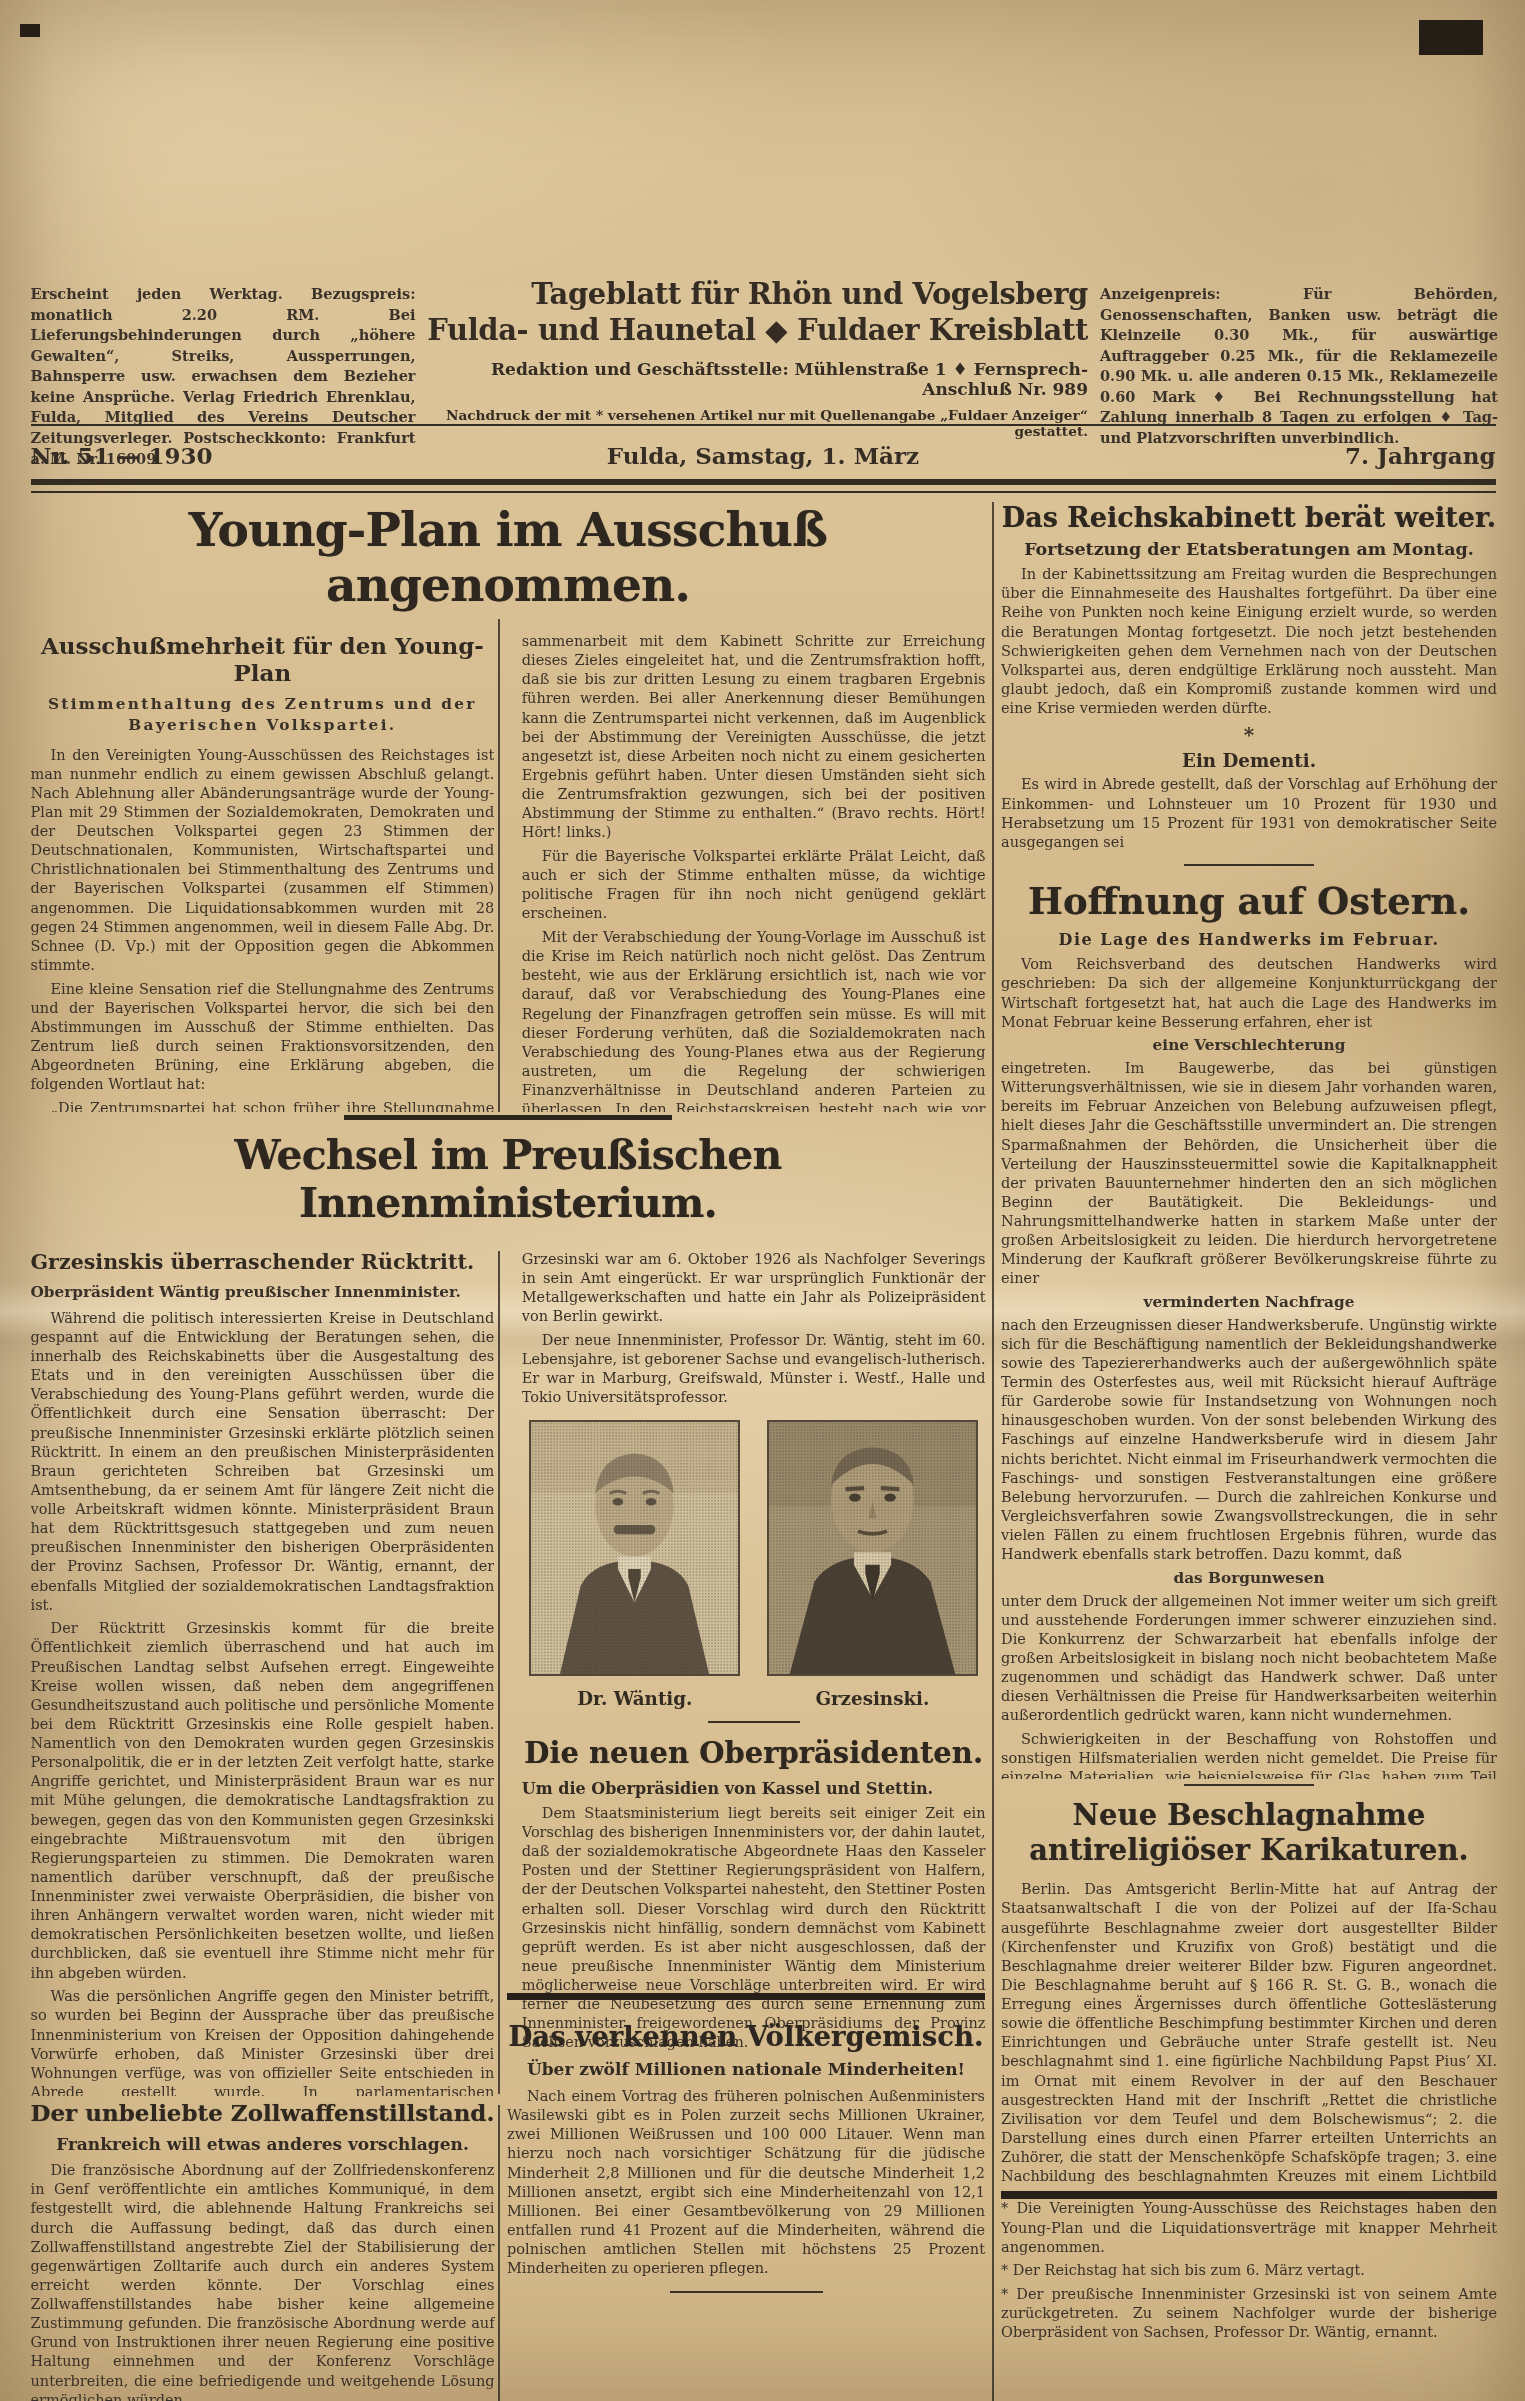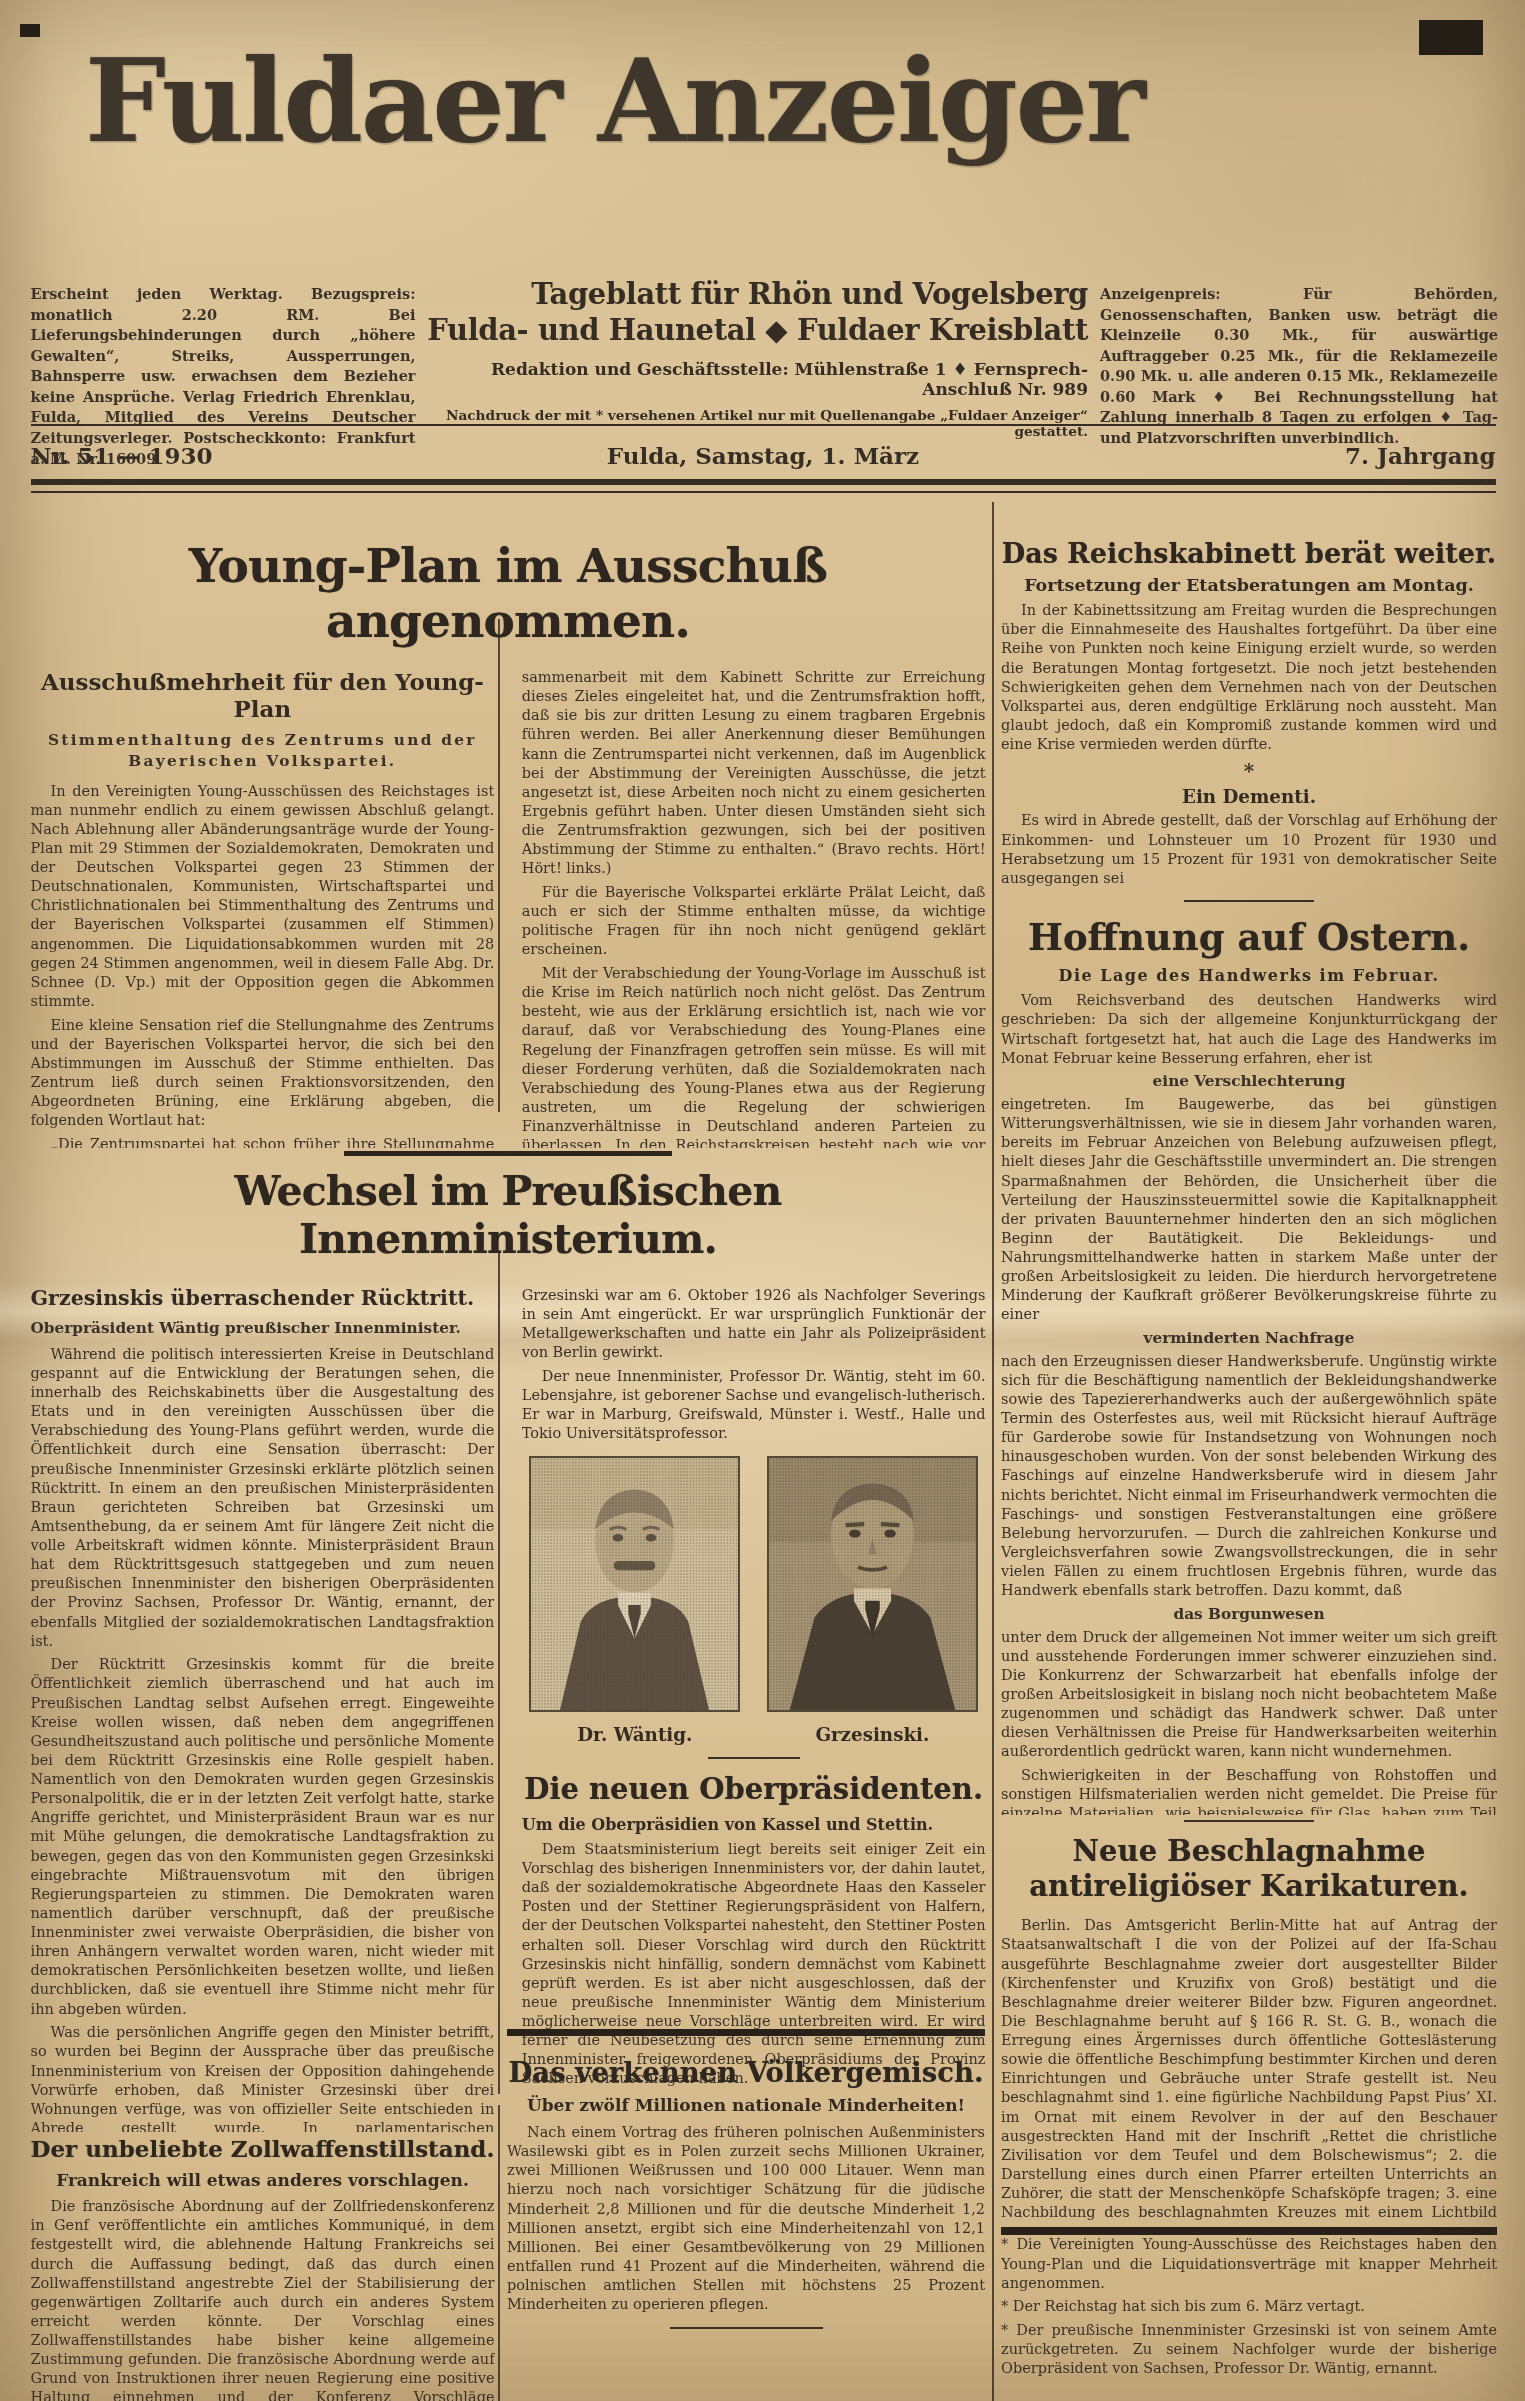--- a/index.html
+++ b/index.html
@@ -50,21 +50,21 @@
     font-size:23px;font-weight:700;color:#362e24;
   }
   .dateline .mid{position:absolute;left:0;right:0;text-align:center;}
 
   .headline{font-weight:700;text-align:center;color:#2e2720;text-shadow:0 0 0.8px rgba(40,33,25,.5);}
   .subhead{font-weight:700;text-align:center;color:#332b22;}
   .kicker{font-weight:700;text-align:center;letter-spacing:2.3px;font-size:15.3px;line-height:1.4;}
   .bodytext p{font-size:14.5px;line-height:1.32;text-align:justify;margin:0 0 4.6px 0;text-indent:20px;}
   .bodytext p.noindent{text-indent:0;}
   .crosshead{font-size:15.3px;font-weight:700;text-align:center;margin:4.6px 0;}
-  .sect{position:absolute;overflow:hidden;margin-top:36px;}
+  .sect{position:absolute;overflow:hidden;}
   .cols{display:flex;gap:27.5px;}
   .col{width:464px;overflow:hidden;}
   .mini-divider{width:130px;height:2.3px;background:#3a3126;margin:12.2px auto;}
   .star{text-align:center;font-size:20px;font-weight:700;margin:3.1px 0;}
   .thickbar{height:6.9px;background:#28211a;}
 
   figure{margin:0;text-align:center;}
   .photo{
     position:relative;width:207px;height:252px;border:2.3px solid #49402f;
     display:inline-block;overflow:hidden;
@@ -80,21 +80,20 @@
   .photos-row{display:flex;justify-content:space-between;padding:0 7.6px;margin:12.2px 0 4.6px;}
 </style>
 </head>
 <body>
 
 <div class="page">
 
   <div class="corner" style="left:20px;top:24.4px;width:20px;height:12.2px;"></div>
   <div class="corner" style="right:43px;top:20px;width:64px;height:35px;"></div>
 
-  <div class="mast-title">Fuldaer Anzeiger</div>
 
   <div class="mast-box" style="left:30.5px;top:284px;width:385px;">Erscheint jeden Werktag. Bezugspreis: monatlich 2.20 RM. Bei Lieferungsbehinderungen durch „höhere Gewalten“, Streiks, Aussperrungen, Bahnsperre usw. erwachsen dem Bezieher keine Ansprüche. Verlag Friedrich Ehrenklau, Fulda, Mitglied des Vereins Deutscher Zeitungsverleger. Postscheckkonto: Frankfurt a. M. Nr. 16009</div>
 
   <div class="mast-center">
     <div class="mast-sub">Tageblatt für Rhön und Vogelsberg</div>
     <div class="mast-sub">Fulda- und Haunetal ◆ Fuldaer Kreisblatt</div>
     <div class="mast-contact">Redaktion und Geschäftsstelle: Mühlenstraße 1 ♦ Fernsprech-Anschluß Nr. 989</div>
     <div class="mast-notice">Nachdruck der mit * versehenen Artikel nur mit Quellenangabe „Fuldaer Anzeiger“ gestattet.</div>
   </div>
 

